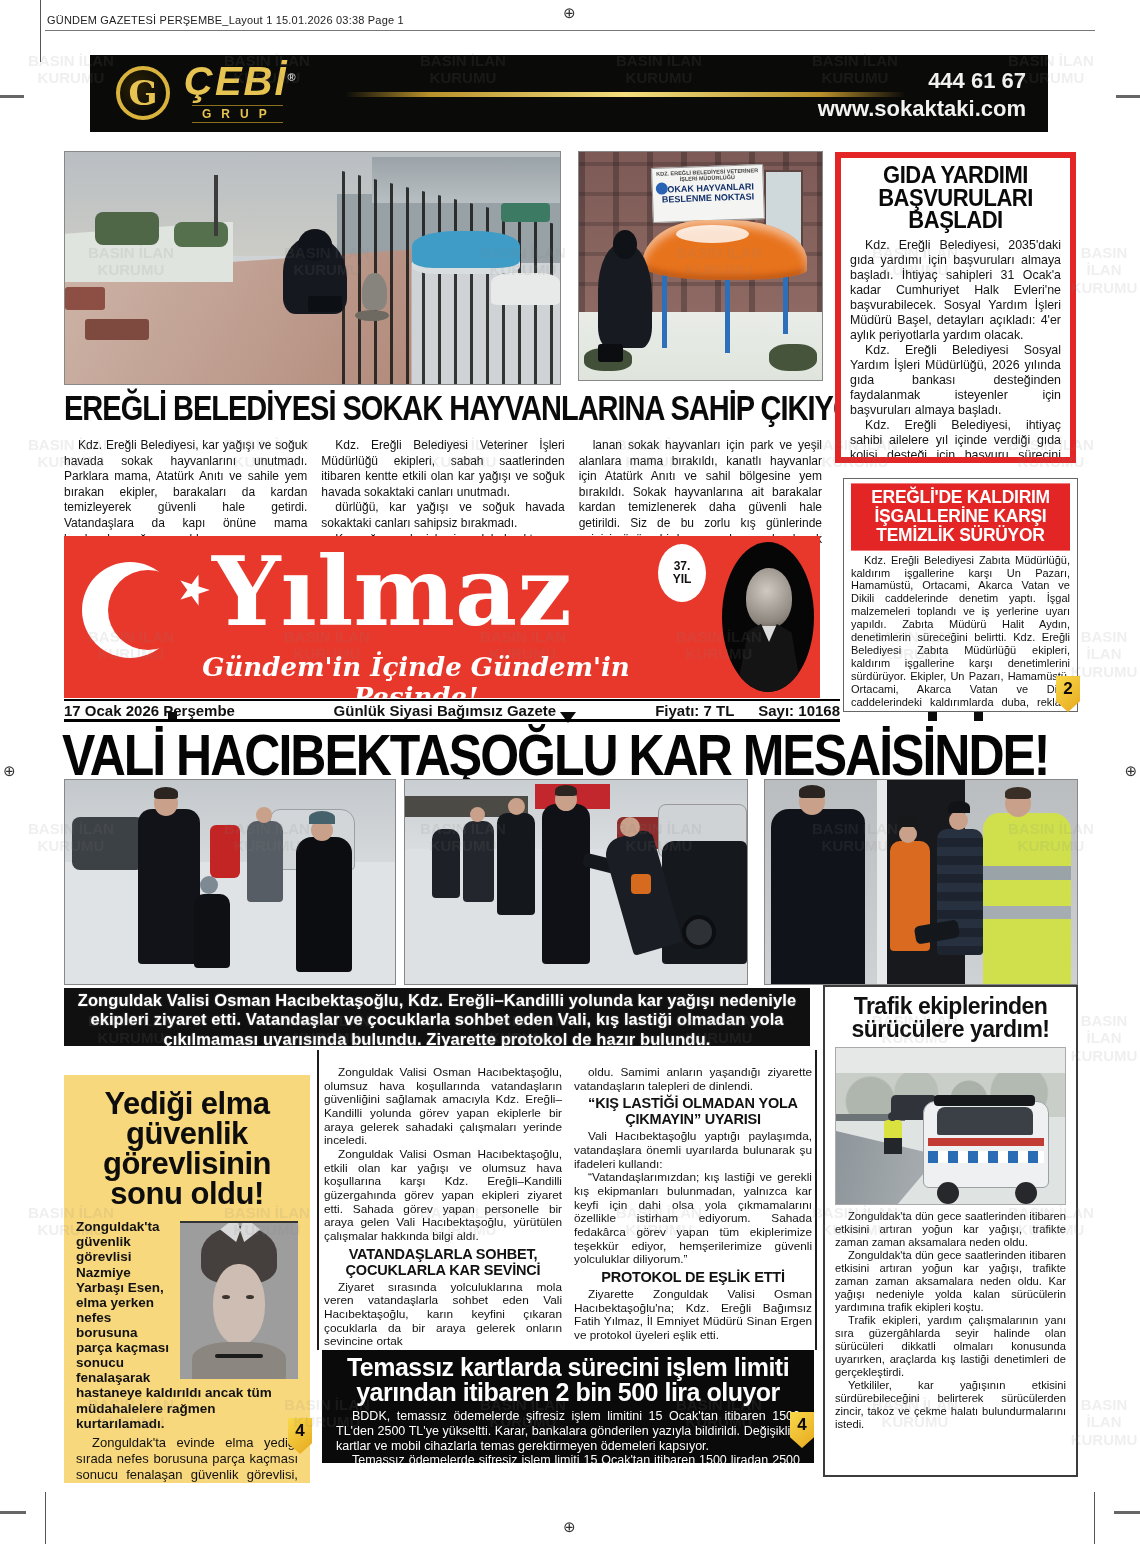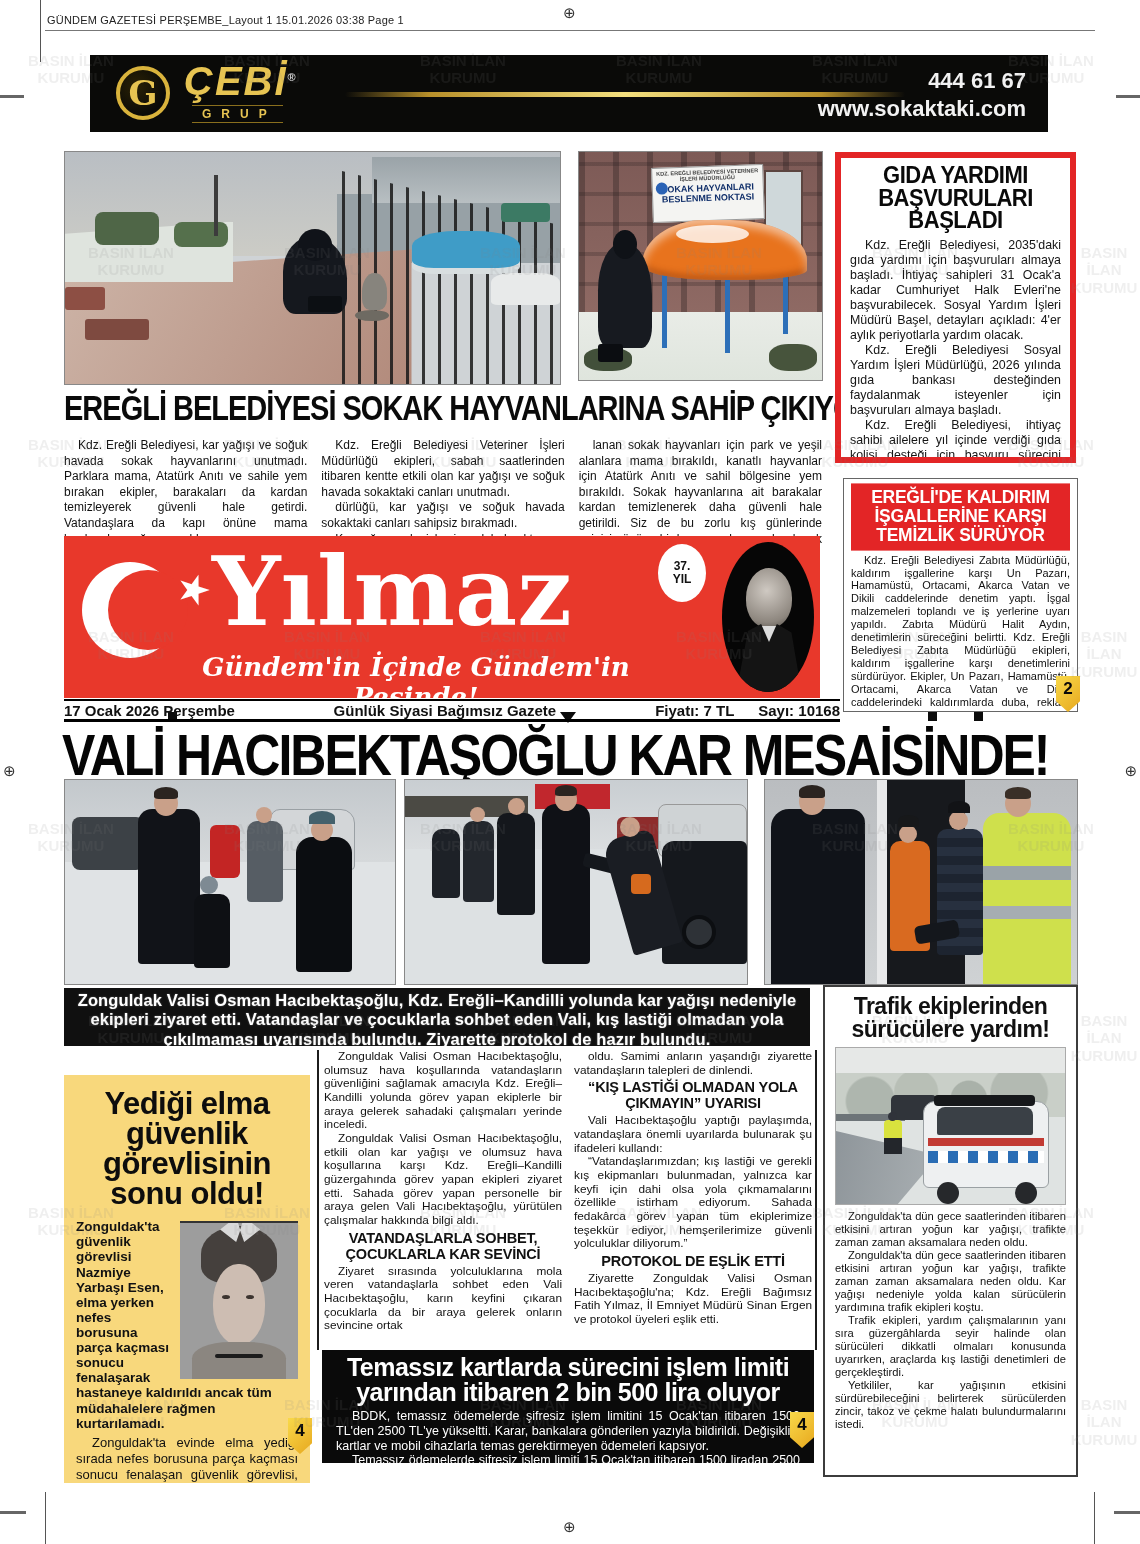--- a/index.html
+++ b/index.html
@@ -98,21 +98,21 @@
   .yellow { position:absolute; left:64px; top:1075px; width:246px; height:408px; background:#f8d87c; padding:10px 12px; overflow:hidden; }
   .yellow h2 { font-size:31px; font-weight:900; text-align:center; line-height:.97; letter-spacing:-.5px; color:#0d0d0d; margin:4px 0 10px; }
   .yellow .lead { font-weight:bold; font-size:13.5px; line-height:1.12; }
   .yellow .bd { font-size:13px; line-height:1.25; text-align:justify; margin-top:4px; }
   .yellow .bd p { text-indent:16px; }
   .portrait { float:right; width:118px; height:158px; margin:2px 0 4px 6px; border-top:2px solid #333;
               background:#9d9d9d; position:relative; overflow:hidden; }
 
   
   .midcols { position:absolute; left:324px; top:1050px; width:488px; height:296px; display:flex; gap:12px; overflow:hidden; }
-  .midcols .col { flex:1; font-size:11.8px; line-height:1.16; text-align:justify; }
+  .midcols .col { flex:1; font-size:11.8px; line-height:1.16; text-align:justify;margin-top:16px; }
   .midcols .col p { text-indent:14px; margin:0; }
   .subhead { font-weight:900; text-align:center; font-size:14.5px; line-height:1.1; text-indent:0 !important;
              margin:3px 0 2px !important; letter-spacing:-.2px; }
   .vrule { position:absolute; width:2px; background:#1c1c1c; }
 
   
   .contactless { position:absolute; left:322px; top:1350px; width:492px; height:113px; background:#0a0a0a; color:#fff;
                  padding:5px 14px; overflow:hidden; }
   .contactless h2 { font-size:25px; font-weight:900; text-align:center; line-height:1.0; letter-spacing:-.5px; margin-bottom:4px; }
   .contactless .bd { font-size:12.5px; line-height:1.18; text-align:justify; }

